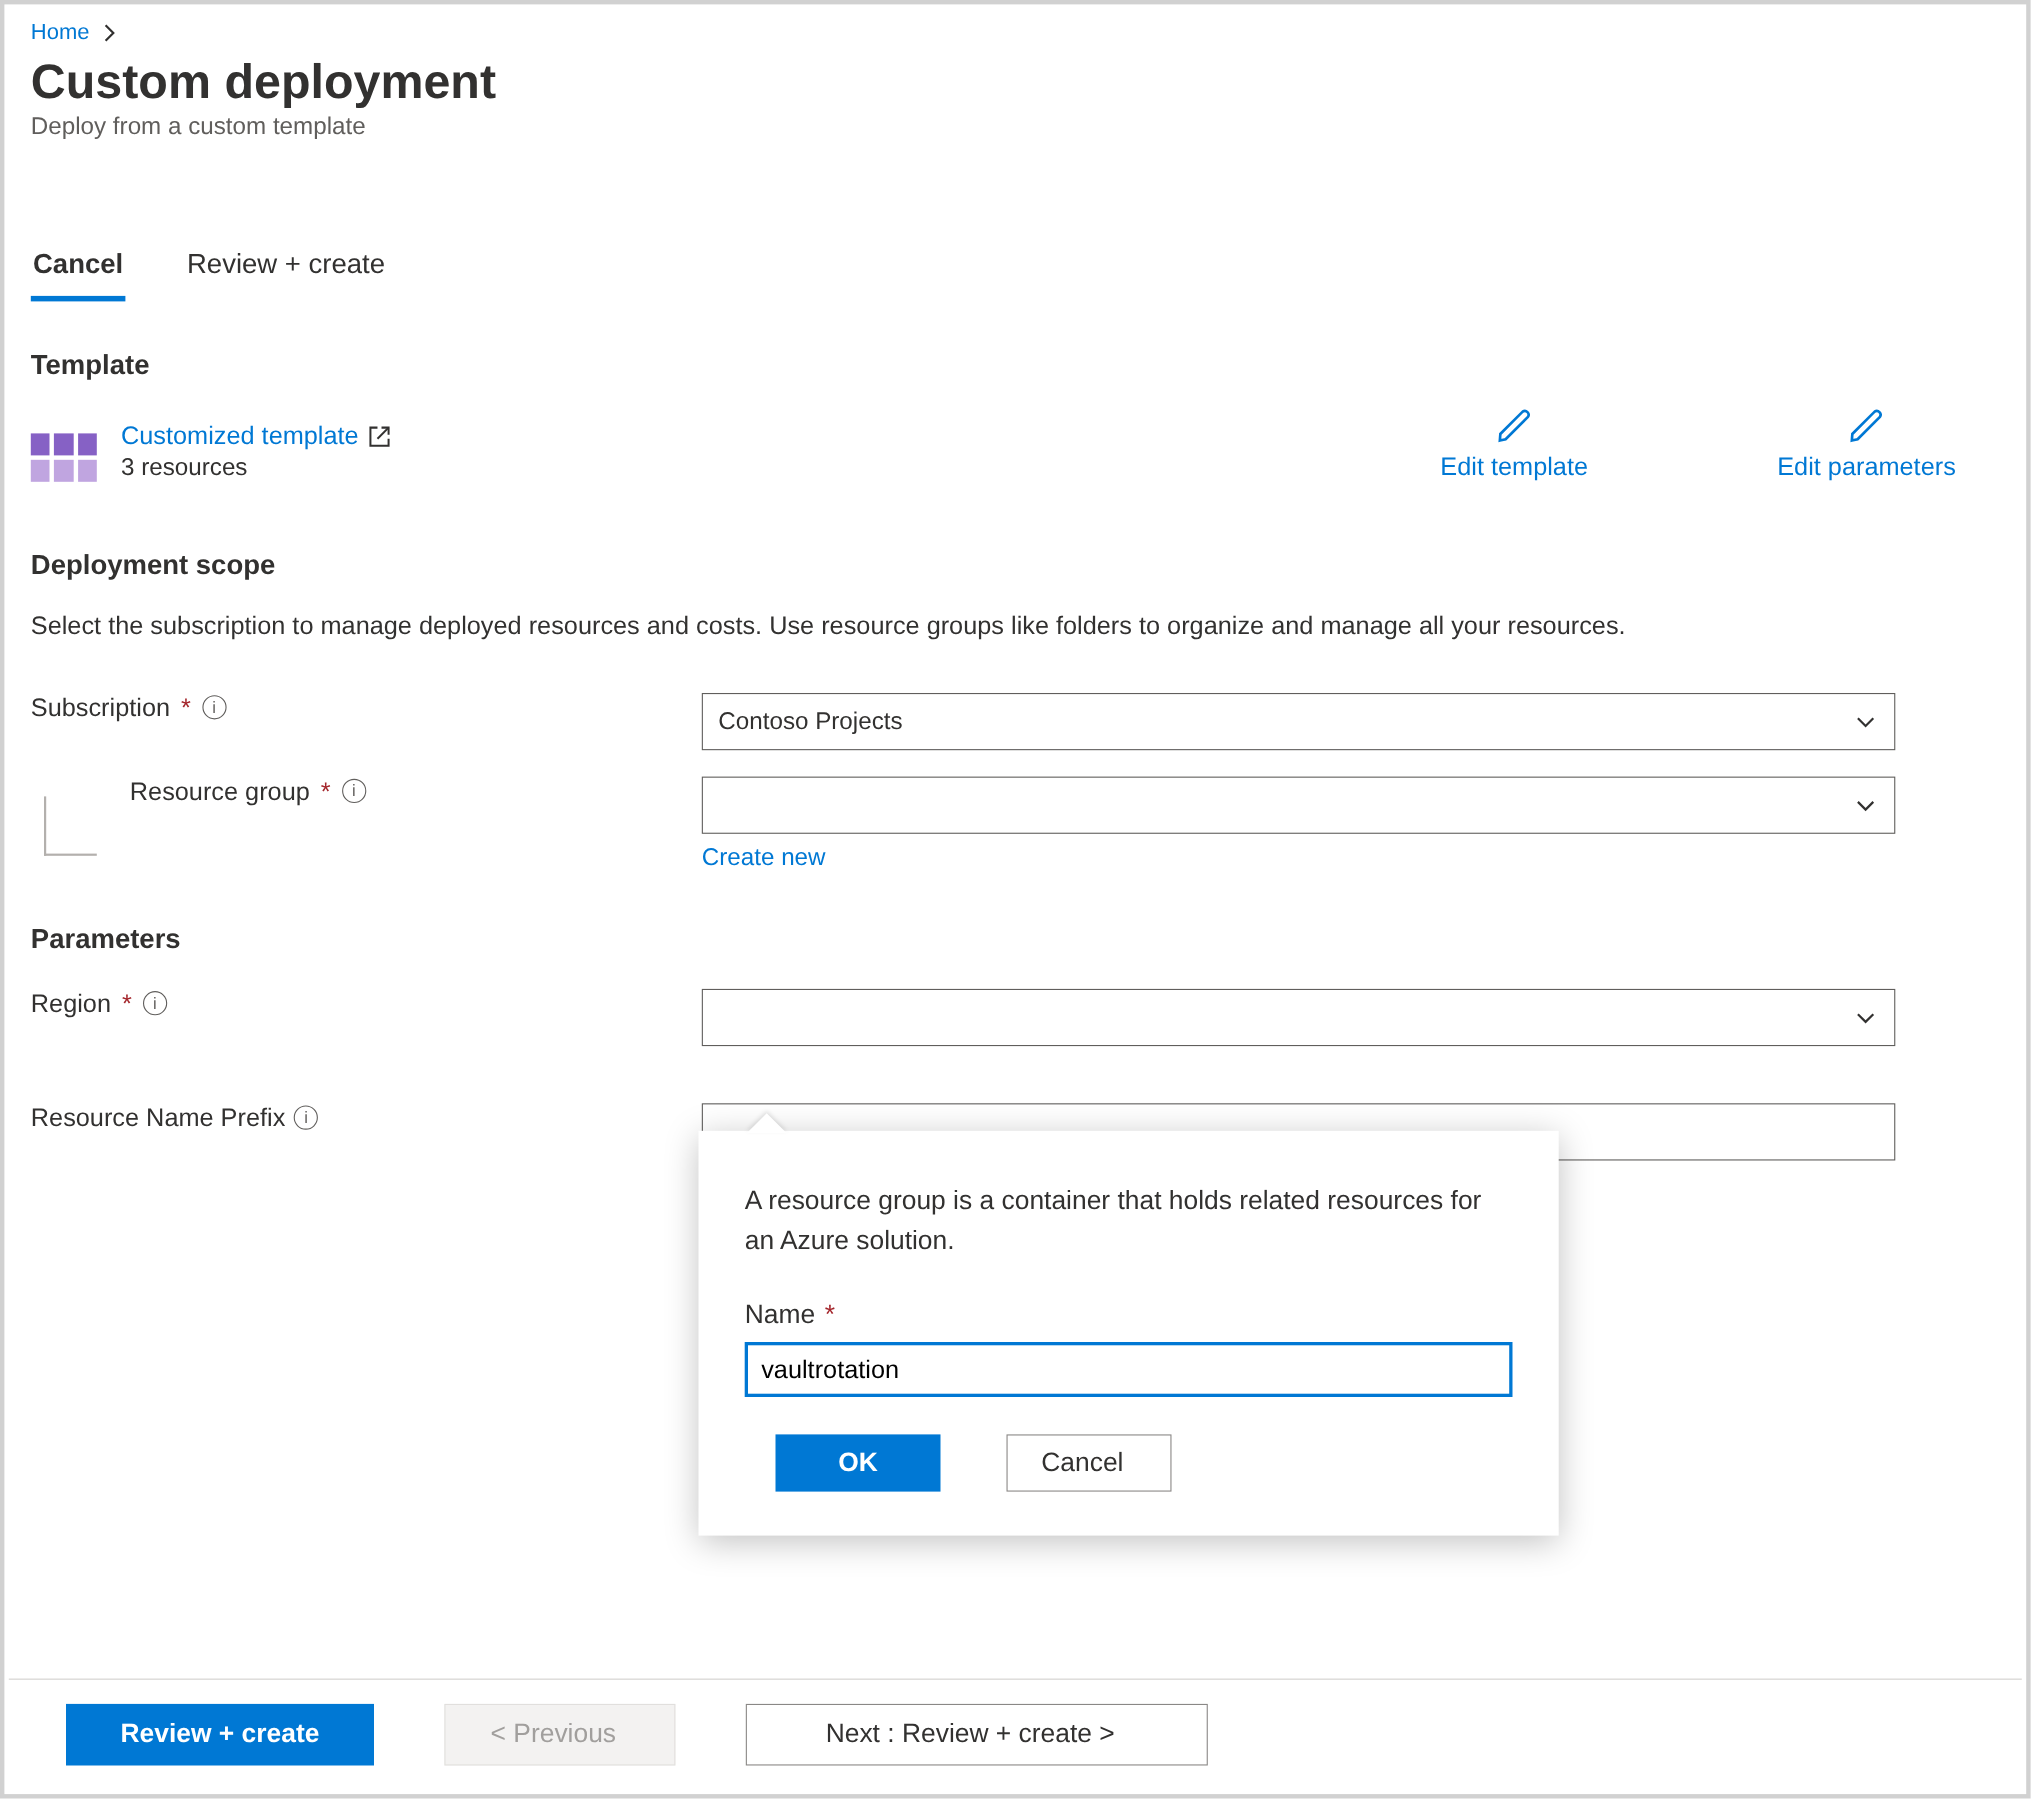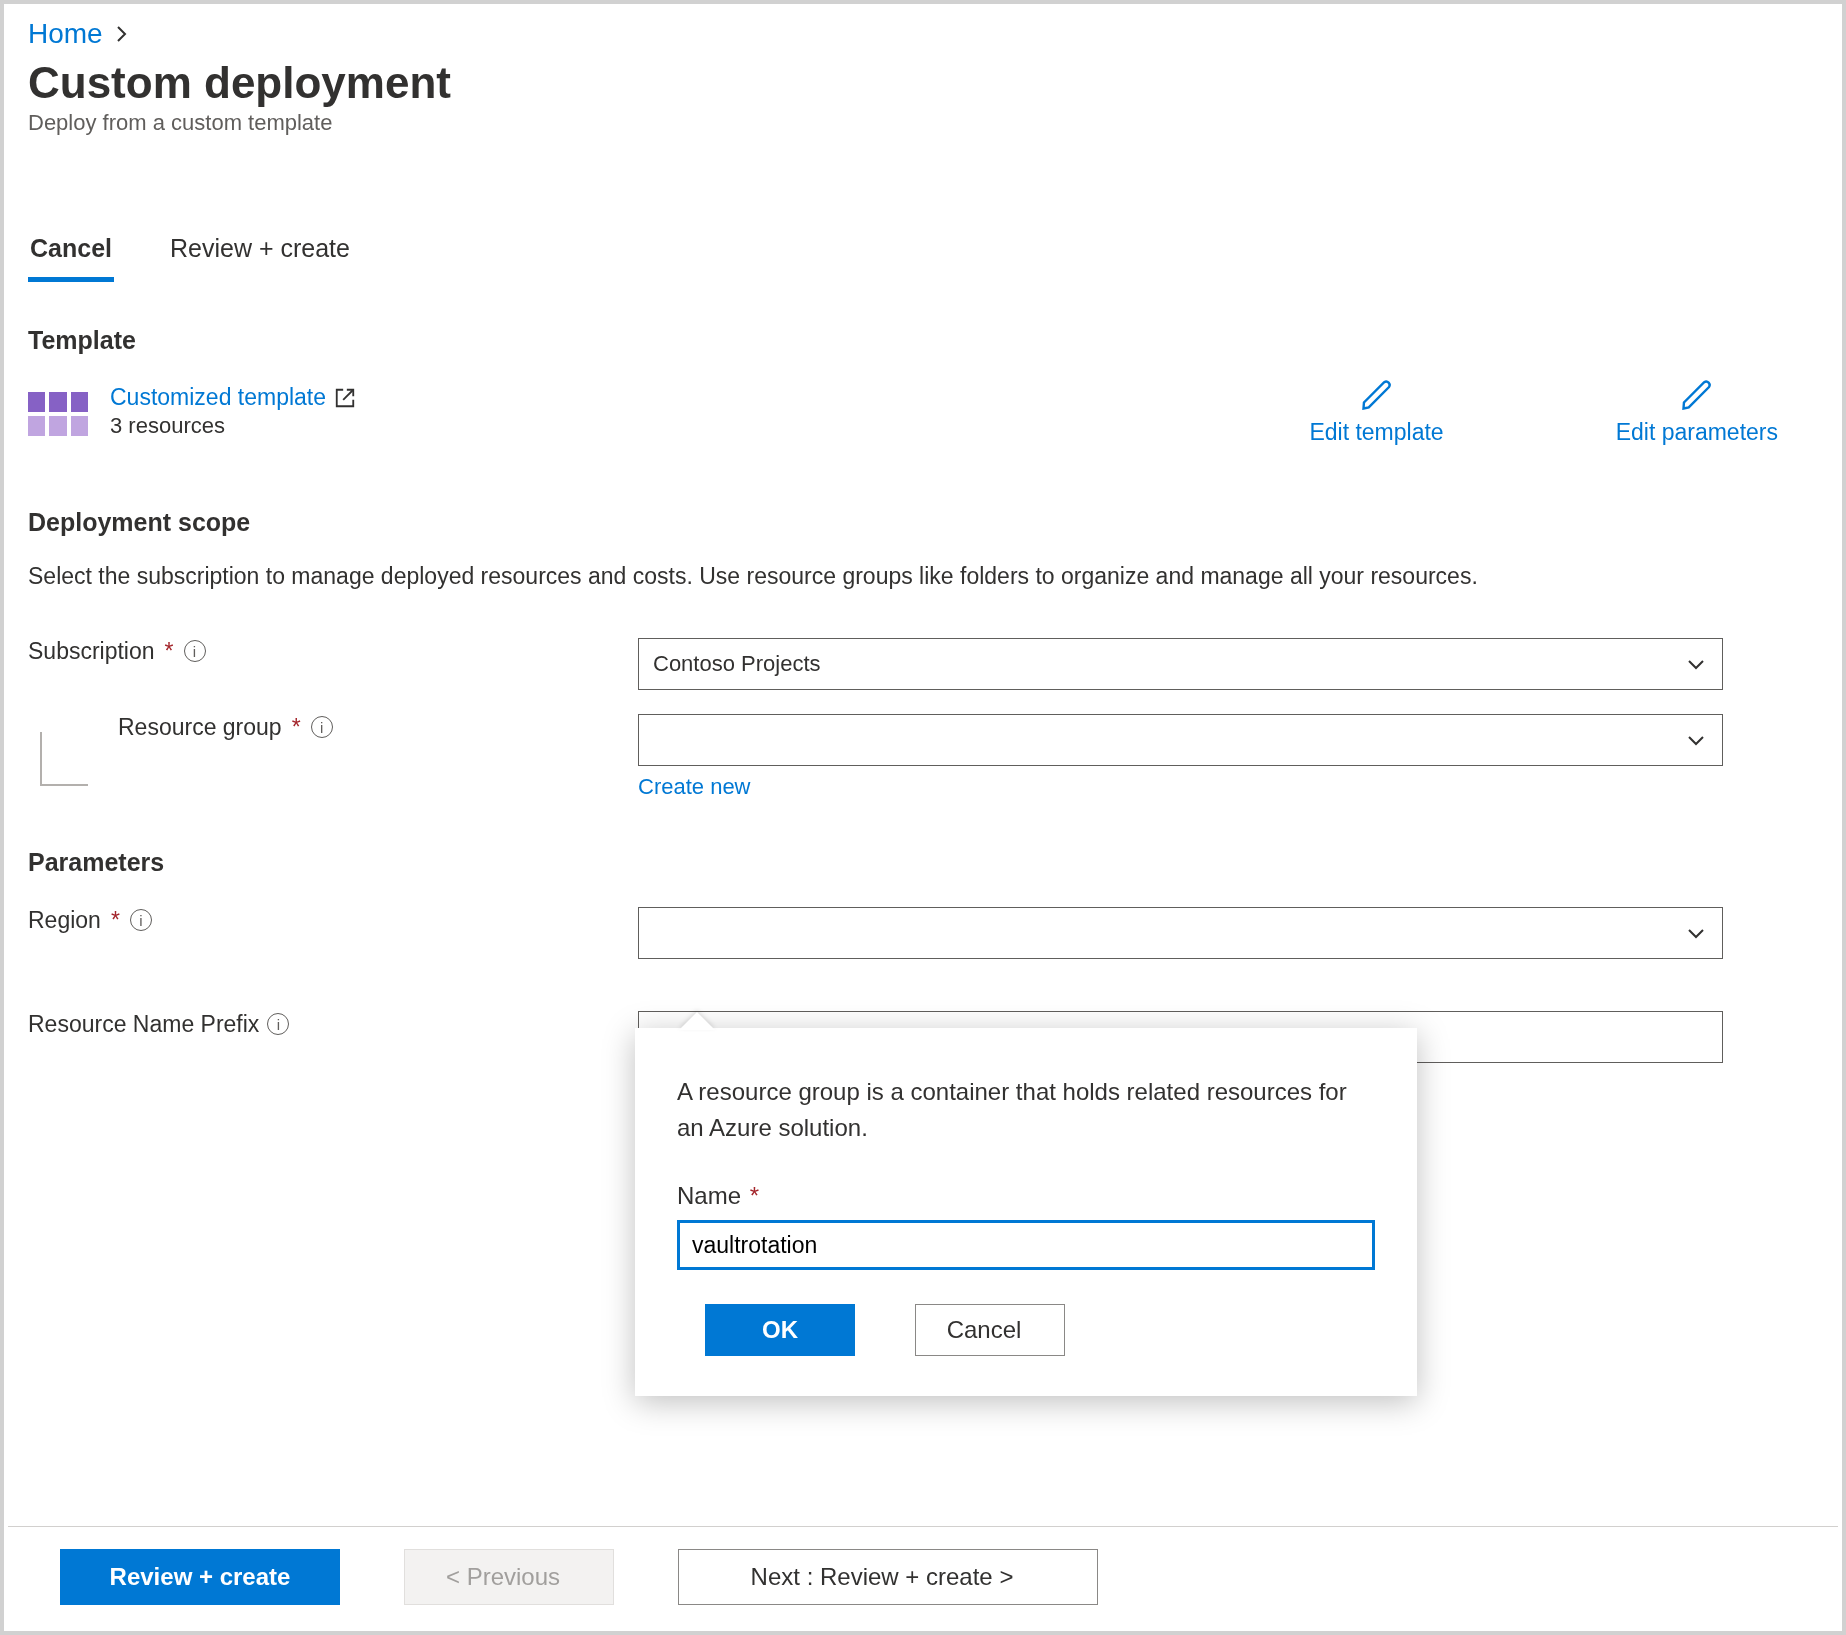--- a/index.html
+++ b/index.html
@@ -11,35 +11,35 @@
     background: #fff;
     border: 4px solid #d1d1d1;
     width: 1846px;
     height: 1635px;
     padding: 14px 24px 0 24px;
     position: relative;
   }
   a.link { color: #0078d4; text-decoration: none; cursor: pointer; }
 
   
-  .breadcrumb { font-size: 28px; display: flex; align-items: center; gap: 6px; margin-bottom: 8px; }
+  .breadcrumb { font-size: 20px; display: flex; gap: 6px; margin-bottom: 8px; }
   .breadcrumb .chev { color: #605e5c; }
 
   h1.page-title { font-size: 44px; font-weight: 600; margin: 4px 0 2px 0; }
   .page-subtitle { font-size: 22px; color: #605e5c; margin-bottom: 90px; }
 
   
   .tabs { display: flex; gap: 54px; border-bottom: none; margin-bottom: 44px; }
   .tab { font-size: 25px; padding: 8px 2px 14px 2px; cursor: pointer; color: #323130; }
   .tab.active { font-weight: 600; border-bottom: 5px solid #0078d4; }
 
   .section-hd { font-size: 25px; font-weight: 600; margin: 0 0 22px 0; }
 
   
-  .template-row { display: flex; align-items: center; gap: 22px; margin-bottom: 62px; }
+  .template-row { display: flex; align-items: flex-end; gap: 22px; margin-bottom: 62px; }
   .template-icon { width: 60px; height: 44px; display: grid; grid-template-columns: 1fr 1fr 1fr; grid-template-rows: 1fr 1fr; gap: 4px; margin-top: 4px; }
   .template-icon span { background: #8661c5; }
   .template-icon span:nth-child(n+4) { background: #c0a5e0; }
   .template-info .tmpl-link { font-size: 23px; display: inline-flex; align-items: center; gap: 8px; }
   .template-info .count { font-size: 22px; color: #323130; margin-top: 2px; }
   .template-actions { margin-left: auto; display: flex; gap: 172px; margin-right: 40px;}
   .action { display: flex; flex-direction: column; align-items: center; gap: 6px; cursor: pointer; color: #0078d4; font-size: 23px; }
   .action svg { width: 36px; height: 36px; }
 
   .scope-desc { font-size: 23px; color: #323130; line-height: 1.5; margin: 18px 0 44px 0; max-width: 1640px; }

